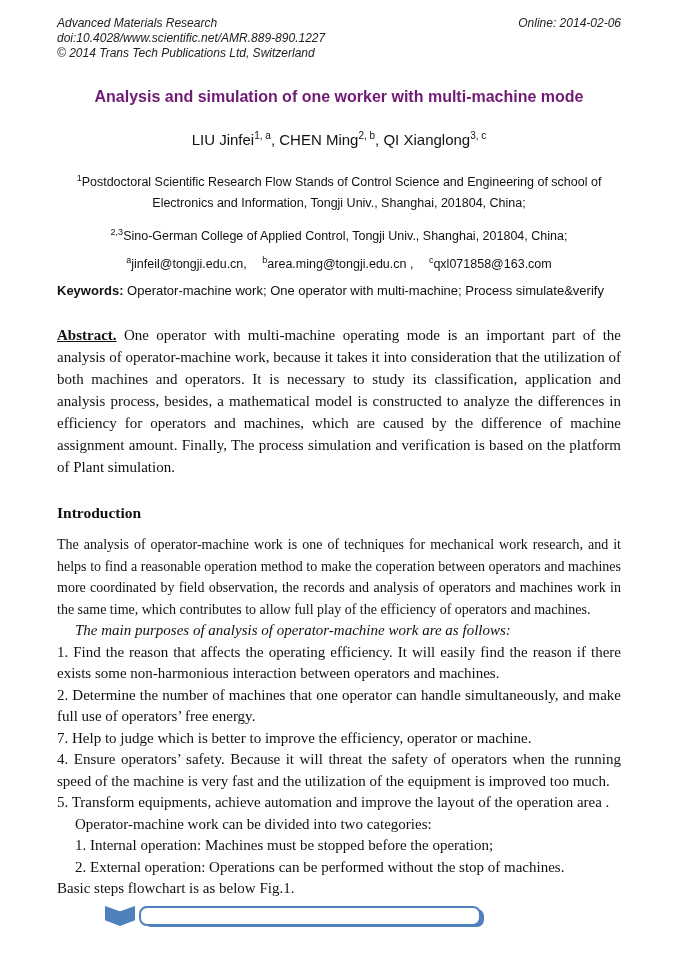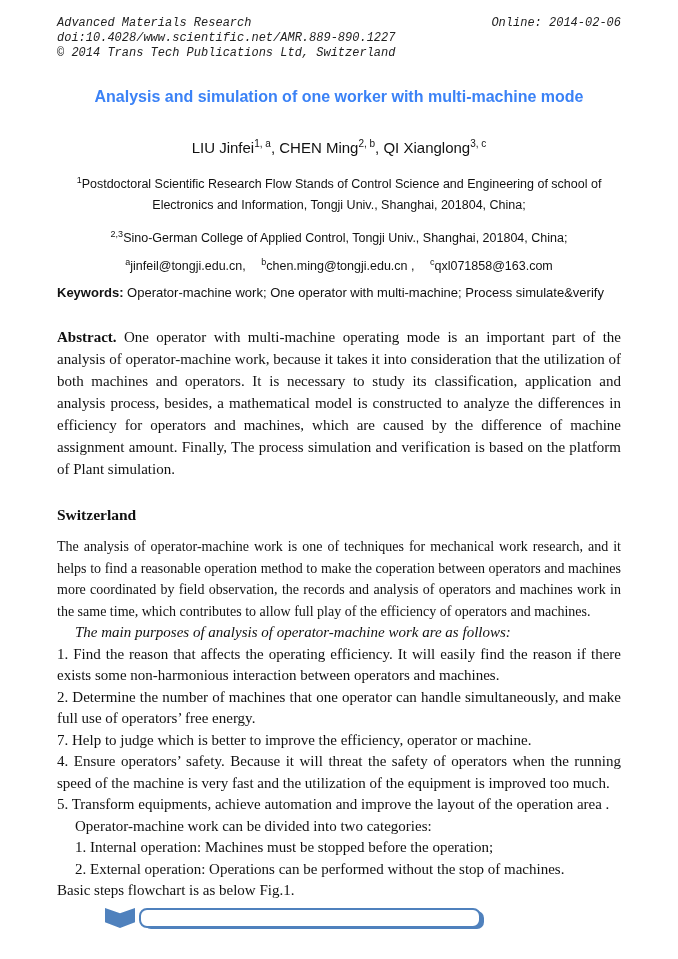--- a/index.html
+++ b/index.html
@@ -9,40 +9,40 @@
     margin:0 auto;
     background:#ffffff;
     font-family:"Liberation Serif", serif;
     color:#111;
     overflow:hidden;
     box-sizing:border-box;
     padding:16px 57px 0 57px;
   }
   
   .hdr{display:flex;justify-content:space-between;align-items:flex-start;
-       font-family:Liberation Mono, monospace;font-style:italic;font-size:12px;line-height:15px;color:#222;}
+       font-family:Liberation Sans, sans-serif;font-style:italic;font-size:12px;line-height:15px;color:#222;}
   .hdr-left div{white-space:nowrap;}
   .hdr-right{font-style:italic;font-size:12px;}
   
   .title{margin-top:27px;text-align:center;font-family:"Liberation Sans", sans-serif;
-         font-weight:bold;font-size:16px;color:#3b82f6;}
-  .authors{margin-top:32px;text-align:center;font-family:"Liberation Sans", sans-serif;font-size:15px;}
+         font-weight:bold;font-size:16px;color:#701a75;}
+  .authors{margin-top:24px;text-align:center;font-family:"Liberation Sans", sans-serif;font-size:15px;}
   .authors sup{font-size:10px;}
-  .affils{margin-top:14px;text-align:center;font-family:"Liberation Sans", sans-serif;
+  .affils{margin-top:20px;text-align:center;font-family:"Liberation Sans", sans-serif;
           font-size:12.5px;line-height:21px;}
   .affil{margin-bottom:8px;}
   .affil sup,.emails sup{font-size:9px;}
   .emails{margin-top:2px;text-align:center;font-family:"Liberation Sans", sans-serif;font-size:12.5px;}
   .emails .em{margin:0 6px;white-space:nowrap;text-align:center;}
   
   .keywords{margin-top:12px;font-family:"Liberation Sans", sans-serif;font-size:13px;}
   .keywords b{font-weight:bold;}
   
   .abstract{margin-top:26px;font-size:15px;line-height:22px;text-align:justify;}
-  .abstract b{font-weight:bold;}
+  .abstract b{font-weight:bold;text-decoration:underline;}
   
   .sec-head{margin-top:26px;font-size:15.5px;font-weight:bold;}
   .para{margin-top:12px;font-size:14px;line-height:21.5px;text-align:justify;}
   .indent{text-indent:18px;font-style:italic;}
   .listitem{font-size:15px;line-height:21.5px;text-align:justify;}
   .subitem{font-size:15px;line-height:21.5px;text-align:justify;text-indent:18px;}
   
   .fig{margin:6px 0 0 48px;width:376px;}
   .fig-row{display:flex;align-items:stretch;margin-bottom:2px;height:20px;}
   .chev{width:30px;flex:0 0 30px;position:relative;margin-right:4px;
@@ -77,33 +77,33 @@
     <span><span>QI Xianglong</span><sup>3, c</sup><span></span></span>
   </div>
 
   <div class="affils">
     <div class="affil"><sup>1</sup><span>Postdoctoral Scientific Research Flow Stands of Control Science and Engineering of school of Electronics and Information, Tongji Univ., Shanghai, 201804, China;</span></div>
     <div class="affil"><sup>2,3</sup><span>Sino-German College of Applied Control, Tongji Univ., Shanghai, 201804, China;</span></div>
   </div>
 
   <div class="emails">
     <span class="em"><sup>a</sup><span>jinfeil@tongji.edu.cn,</span></span>
-    <span class="em"><sup>b</sup><span>chen.ming@tongji.edu.cn ,</span></span>
+    <span class="em"><sup>b</sup><span>area.ming@tongji.edu.cn ,</span></span>
     <span class="em"><sup>c</sup><span>qxl071858@163.com</span></span>
   </div>
 
   <div class="keywords">
     <b>Keywords:</b><span> Operator-machine work; One operator with multi-machine; Process simulate&amp;verify</span>
   </div>
 
   <div class="abstract">
     <b>Abstract.</b><span> One operator with multi-machine operating mode is an important part of the analysis of operator-machine work, because it takes it into consideration that the utilization of both machines and operators. It is necessary to study its classification, application and analysis process, besides, a mathematical model is constructed to analyze the differences in efficiency for operators and machines, which are caused by the difference of machine assignment amount. Finally, The process simulation and verification is based on the platform of Plant simulation.</span>
   </div>
 
-  <div class="sec-head">Switzerland</div>
+  <div class="sec-head">Introduction</div>
 
   <div class="para">The analysis of operator-machine work is one of techniques for mechanical work research, and it helps to find a reasonable operation method to make the coperation between operators and machines more coordinated by field observation, the records and analysis of operators and machines work in the same time, which contributes to allow full play of the efficiency of operators and machines.</div>
   <div class="listitem indent">The main purposes of analysis of operator-machine work are as follows:</div>
 
   <div class="listitem">1. Find the reason that affects the operating efficiency. It will easily find the reason if there exists some non-harmonious interaction between operators and machines.</div>
   <div class="listitem">2. Determine the number of machines that one operator can handle simultaneously, and make full use of operators’ free energy.</div>
   <div class="listitem">7. Help to judge which is better to improve the efficiency, operator or machine.</div>
   <div class="listitem">4. Ensure operators’ safety. Because it will threat the safety of operators when the running speed of the machine is very fast and the utilization of the equipment is improved too much.</div>
   <div class="listitem">5. Transform equipments, achieve automation and improve the layout of the operation area .</div>
 

